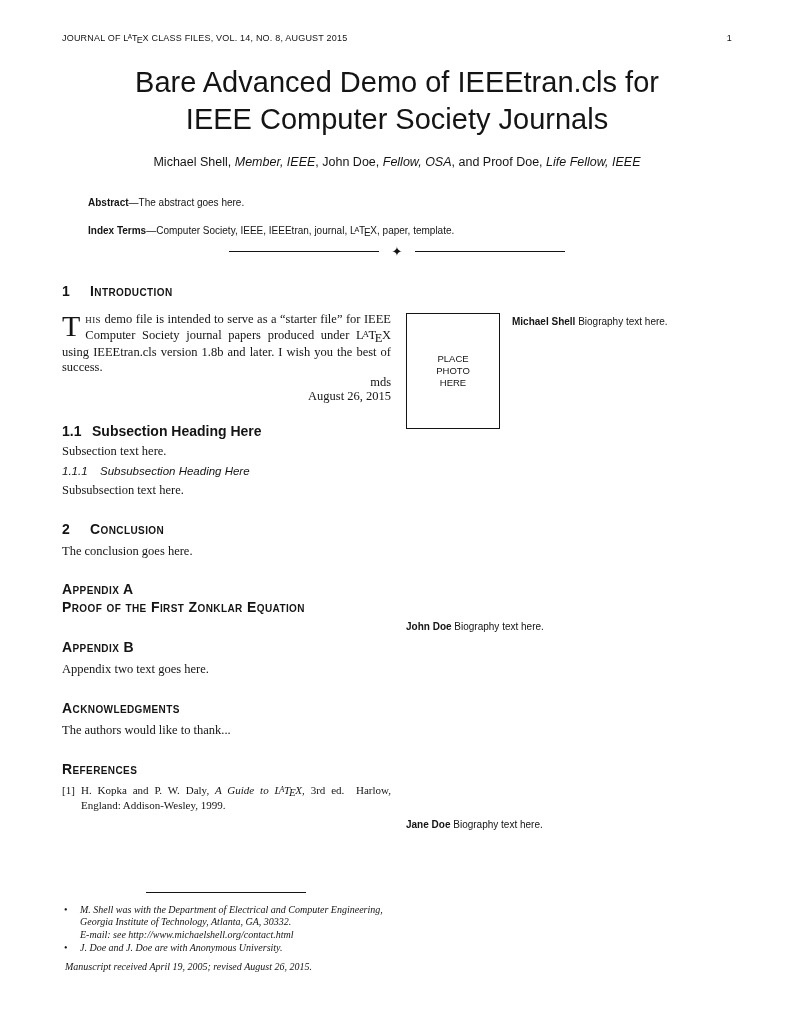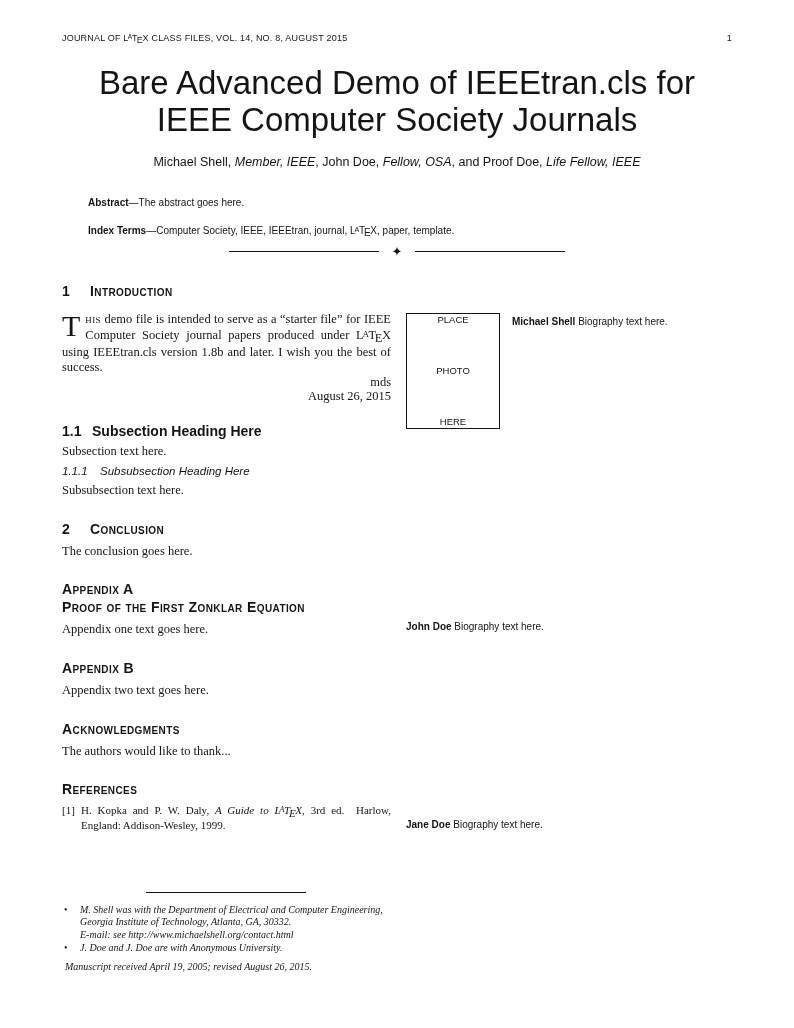--- a/index.html
+++ b/index.html
@@ -15,21 +15,21 @@
   .lx-a { font-size:0.72em; vertical-align:0.24em; margin:0 -0.05em 0 -0.14em; }
   .lx-e { vertical-align:-0.22em; margin:0 -0.04em 0 -0.1em; }
 
   .running-head {
     position:absolute; top:33px; left:62px; right:62px;
     font-family:"Liberation Sans", sans-serif; font-size:9px; letter-spacing:0.2px;
     display:flex; justify-content:space-between;
   }
   .title-block {
     position:absolute; top:64px; left:40px; right:40px; text-align:center;
-    font-family:"Liberation Sans", sans-serif; font-size:33px; line-height:37px; font-weight:400;
+    font-family:"Liberation Sans", sans-serif; font-size:29px; line-height:37px; font-weight:400;
   }
   .authors {
     position:absolute; top:155px; left:40px; right:40px; text-align:center;
     font-family:"Liberation Sans", sans-serif; font-size:12.5px;
   }
   .abstract-block {
     position:absolute; left:88px; right:86px;
     font-family:"Liberation Sans", sans-serif; font-size:10px; line-height:13px;
   }
   .abstract-pos { top:196px; }
@@ -65,21 +65,21 @@
     font-family:"Liberation Sans", sans-serif; font-style:italic; font-weight:400;
     font-size:11.5px; line-height:14px; margin:5px 0 5px 0; display:flex;
   }
   .subsubsec-num { width:38px; flex-shrink:0; }
   .ref-item { font-size:11px; line-height:12.5px; padding-left:19px; text-indent:-19px; text-align:justify; }
   .ref-label { display:inline-block; width:19px; text-indent:0; }
 
   .bio-row { position:absolute; top:36px; left:2px; right:0; display:flex; }
   .photo-box {
     width:92px; height:114px; border:1px solid #141414; flex-shrink:0;
-    display:flex; flex-direction:column; align-items:center; justify-content:space-between;
+    display:flex; flex-direction:column; align-items:center; justify-content:center;
     font-family:"Liberation Sans", sans-serif; font-size:9.5px; line-height:12px;
   }
   .bio-text { margin-left:12px; margin-top:2px; font-family:"Liberation Sans", sans-serif; font-size:10px; line-height:13px; }
   .bio-plain { position:absolute; left:2px; right:0; font-family:"Liberation Sans", sans-serif; font-size:10px; line-height:13px; }
   .bio-john { top:343px; }
   .bio-jane { top:541px; }
 
   .footnotes {
     position:absolute; left:62px; top:884px; width:330px;
     font-style:italic; font-size:10px; line-height:12.3px;
@@ -149,21 +149,20 @@
         <span class="sec-num">2</span>
         <span>Conclusion</span>
       </div>
     </div>
     <p class="body-p">The conclusion goes here.</p>
 
     <div class="sec-head sp">
       <div>Appendix A</div>
       <div>Proof of the First Zonklar Equation</div>
     </div>
-    <p class="body-p">Appendix one text goes here.</p>
 
     <div class="sec-head sp">
       <div>Appendix B</div>
     </div>
     <p class="body-p">Appendix two text goes here.</p>
 
     <div class="sec-head sp">
       <div>Acknowledgments</div>
     </div>
     <p class="body-p">The authors would like to thank...</p>

